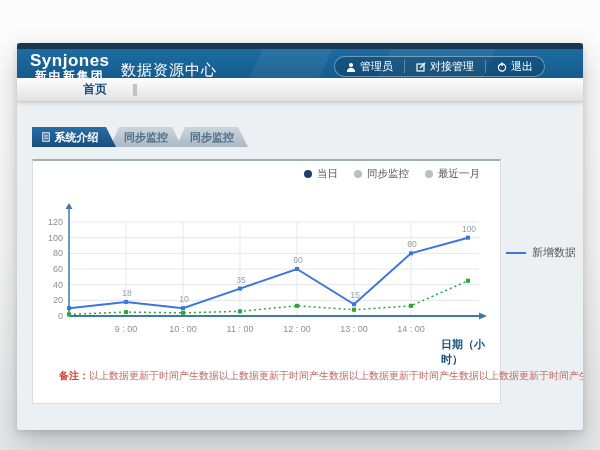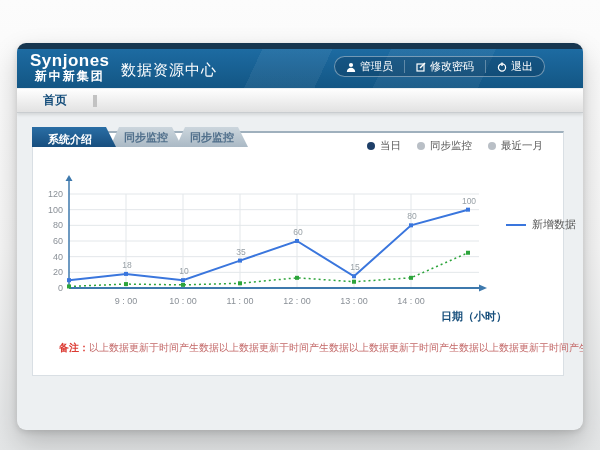--- a/index.html
+++ b/index.html
@@ -1,55 +1,55 @@
 <!DOCTYPE html>
 <html><head>
 <meta charset="utf-8">
 <style>
   html,body{margin:0;padding:0;width:600px;height:450px;overflow:hidden;
     font-family:"Liberation Sans","DejaVu Sans",sans-serif;
     background:linear-gradient(#fcfcfc 0%,#f5f5f5 55%,#e3e5e6 100%);}
   *{box-sizing:border-box;}
 
   .window{position:absolute;left:17px;top:43px;width:566px;height:387px;
-    background:#edf0f2;border-radius:9px;overflow:hidden;
+    background:#edf0f2;border-radius:3px;overflow:hidden;
     box-shadow:0 12px 28px rgba(0,0,0,.20),0 2px 6px rgba(0,0,0,.12);}
 
   .top-strip{position:absolute;left:0;top:0;width:100%;height:6px;background:#17364f;}
 
   .header{position:absolute;left:0;top:6px;width:100%;height:39px;
     background:linear-gradient(#1d6ba2,#135684);color:#fff;overflow:hidden;}
   .header::after{content:"";position:absolute;inset:0;pointer-events:none;
     background:linear-gradient(115deg,transparent 42%,rgba(255,255,255,.06) 42%,rgba(255,255,255,.06) 54%,transparent 54%,transparent 64%,rgba(255,255,255,.05) 64%,rgba(255,255,255,.05) 82%,transparent 82%);}
   .logo{position:absolute;left:13px;top:3px;line-height:1.05;text-align:center;cursor:pointer;}
   .logo .l1{font-size:17px;font-weight:bold;letter-spacing:.5px;}
   .logo .l2{font-size:12px;font-weight:bold;letter-spacing:2px;}
   .app-title{position:absolute;left:104px;top:12px;font-size:15px;letter-spacing:1px;}
   .user-pill{position:absolute;right:38px;top:7px;height:21px;display:flex;align-items:center;
     border:1px solid rgba(255,255,255,.4);border-radius:11px;background:rgba(8,40,68,.28);z-index:2;}
   .user-pill .item{display:flex;align-items:center;gap:4px;padding:0 11px;font-size:11px;height:13px;
     border-left:1px solid rgba(255,255,255,.3);cursor:pointer;white-space:nowrap;}
   .user-pill .item:first-child{border-left:none;}
   .user-pill svg{display:block;}
 
-  .nav{position:absolute;left:0;top:46px;width:100%;height:24px;
+  .nav{position:absolute;left:0;top:35px;width:100%;height:24px;
     background:linear-gradient(#fefefe,#e2e2e2);border-bottom:1px solid #c9cdd0;
-    display:flex;align-items:center;box-shadow:0 2px 3px rgba(0,0,0,.10);z-index:3;}
+    display:flex;align-items:center;padding-left:40px;box-shadow:0 2px 3px rgba(0,0,0,.10);z-index:3;}
   .nav .nav-item{padding:0 26px;font-size:12px;font-weight:bold;color:#174f7c;cursor:pointer;white-space:nowrap;}
   .nav .sep{width:1px;height:12px;background:#c2c2c2;}
 
   .tabs{position:absolute;left:15px;top:84px;height:20px;display:flex;z-index:2;}
   .tab{height:20px;display:flex;align-items:center;justify-content:center;gap:5px;
     font-size:11px;font-weight:bold;cursor:pointer;}
   .tab.active{width:84px;color:#fff;background:linear-gradient(#2a6ea5,#174e7e);
-    clip-path:polygon(0 0,74px 0,84px 20px,0 20px);padding-right:8px;z-index:3;flex-direction:column;}
+    clip-path:polygon(0 0,74px 0,84px 20px,0 20px);padding-right:8px;z-index:3;}
   .tab.inactive{width:72px;color:#51708c;background:linear-gradient(#ccd6dd,#aab9c5);
     clip-path:polygon(9px 0,62px 0,72px 20px,0 20px);margin-left:-6px;}
 
-  .card{position:absolute;left:15px;top:88px;width:532px;height:245px;background:#fff;
+  .card{position:absolute;left:15px;top:116px;width:469px;height:245px;background:#fff;
     border:1px solid #d9dfe4;border-top:2px solid #9fb0bd;}
 
   .filters{position:absolute;top:6px;right:20px;display:flex;gap:16px;align-items:center;}
   .filter{display:flex;align-items:center;gap:5px;font-size:10.5px;color:#555;cursor:pointer;}
   .dot{width:8px;height:8px;border-radius:50%;background:#b9bfc6;}
   .filter.selected .dot{background:#1e3f68;}
 
   .ylabel{position:absolute;left:4px;top:24px;font-size:11px;font-weight:bold;color:#174f7c;}
   .xlabel{position:absolute;left:408px;top:160px;font-size:11px;font-weight:bold;color:#174f7c;margin-top:16px;}
 
@@ -82,21 +82,21 @@
           <circle cx="5" cy="3" r="2.1" fill="#fff"></circle>
             <path d="M0.8 10 a4.2 4.2 0 0 1 8.4 0 z" fill="#fff"></path>
         </svg>
         <span>管理员</span>
       </div>
       <div class="item">
         <svg width="10" height="10" viewBox="0 0 10 10">
           <rect x="1" y="2" width="7" height="7" fill="none" stroke="#fff" stroke-width="1.2"></rect>
           <path d="M4 6 L9 1" stroke="#fff" stroke-width="1.4"></path>
         </svg>
-        <span>修改密码</span>
+        <span>对接管理</span>
       </div>
       <div class="item">
         <svg width="10" height="10" viewBox="0 0 10 10">
           <circle cx="5" cy="5.5" r="3.6" fill="none" stroke="#fff" stroke-width="1.2"></circle>
           <path d="M5 0.6 L5 4" stroke="#fff" stroke-width="1.4"></path>
         </svg>
         <span>退出</span>
       </div>
     </div>
   </div>

